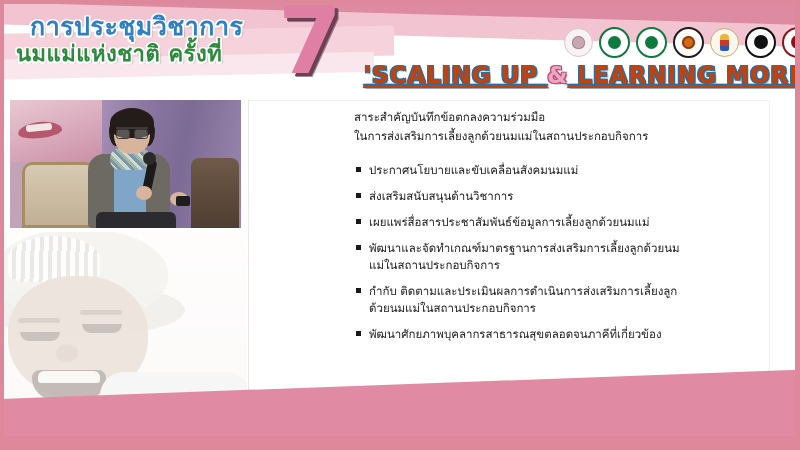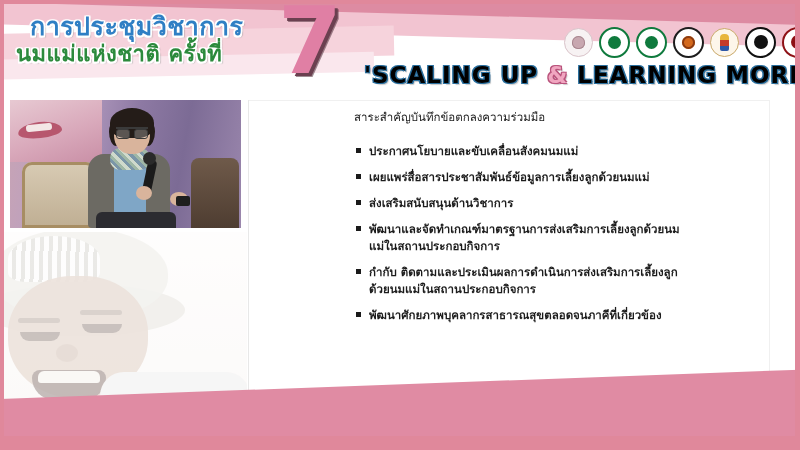--- a/index.html
+++ b/index.html
@@ -68,22 +68,22 @@
         border-radius:4px 4px 2px 2px;}
   .lg-black{background:#ffffff;border:2px solid #111;}
   .lg-black .glyph{width:14px;height:14px;border-radius:50%;background:#111;}
   .lg-red{background:#ffffff;border:2px solid #8e1116;}
   .lg-red .glyph{width:14px;height:14px;border-radius:50%;background:#8e1116;}
 
   
   #slogan{position:absolute;left:360px;top:58px;font-size:23px;font-weight:bold;
           letter-spacing:1px;white-space:nowrap;
           font-family:"DejaVu Sans","Liberation Sans",sans-serif;}
-  #slogan .b{color:#000000;text-shadow:-1.2px -1.2px 0 #2a6f9e,1.2px -1.2px 0 #2a6f9e,
-            -1.2px 1.2px 0 #2a6f9e,1.2px 1.2px 0 #2a6f9e,2px 2px 1px rgba(120,120,120,.4);}
+  #slogan .b{color:#c2410c;text-shadow:-1.2px -1.2px 0 #2a6f9e,1.2px -1.2px 0 #2a6f9e,
+            -1.2px 1.2px 0 #2a6f9e,1.2px 1.2px 0 #2a6f9e,2px 2px 1px rgba(120,120,120,.4);text-decoration:underline;}
   #slogan .p{color:#f0a6c0;text-shadow:-1.2px -1.2px 0 #b9537c,1.2px -1.2px 0 #b9537c,
             -1.2px 1.2px 0 #b9537c,1.2px 1.2px 0 #b9537c,2px 2px 1px rgba(120,120,120,.4);}
 
   
   #video{position:absolute;left:10px;top:100px;width:231px;height:128px;
          overflow:hidden;background:#6d5a79;}
   .v-bg{position:absolute;inset:0;
         background:linear-gradient(100deg,#c9a4b4 0%,#b79fc2 26%,#8d79a3 52%,
                     #7c6b95 72%,#9b87ad 100%);}
   .v-poster{position:absolute;left:0;top:0;width:92px;height:62px;
@@ -163,21 +163,21 @@
 
   
   #divider{position:absolute;left:248px;top:100px;width:1px;height:300px;
         background:#e8e8e8;}
   #content-frame{position:absolute;left:248px;top:100px;width:522px;height:300px;
         border:1px solid #f0f0f0;border-left:1px solid #e8e8e8;box-sizing:border-box;}
 
   
   #body-text{position:absolute;left:354px;top:108px;width:330px;color:#1a1a1a;}
   .lead{font-size:11.5px;line-height:19px;color:#1c1c1c;}
-  ul#points{list-style:none;margin:16px 0 0 0;padding:0;font-weight:bold;}
+  ul#points{list-style:none;margin:16px 0 0 0;padding:0;}
   ul#points li{position:relative;padding-left:15px;margin-bottom:9px;
         font-size:11.5px;line-height:17px;color:#1c1c1c;}
   ul#points li:before{content:"";position:absolute;left:2px;top:5px;
         width:5px;height:5px;background:#1a1a1a;}
 
   
   #botwave{position:absolute;left:-30px;bottom:-26px;width:880px;height:92px;
         background:#e08ba3;transform:rotate(-2.1deg);}
   #botwave2{position:absolute;left:-30px;bottom:-40px;width:880px;height:92px;
         background:#d97f99;transform:rotate(-2.1deg);opacity:.55;}
@@ -269,25 +269,26 @@
     <div class="c-teeth"></div>
     <div class="c-shirt"></div>
     <div class="c-veil"></div>
   </div>
 
   <div id="content-frame"></div>
   <div id="divider"></div>
 
   <div id="body-text">
     <div class="lead">สาระสำคัญบันทึกข้อตกลงความร่วมมือ</div>
+    <div class="lead">ในการส่งเสริมการเลี้ยงลูกด้วยนมแม่ในสถานประกอบกิจการ</div>
 
     <ul id="points">
       <li>ประกาศนโยบายและขับเคลื่อนสังคมนมแม่</li>
+      <li>ส่งเสริมสนับสนุนด้านวิชาการ</li>
       <li>เผยแพร่สื่อสารประชาสัมพันธ์ข้อมูลการเลี้ยงลูกด้วยนมแม่</li>
-      <li>ส่งเสริมสนับสนุนด้านวิชาการ</li>
       <li>พัฒนาและจัดทำเกณฑ์มาตรฐานการส่งเสริมการเลี้ยงลูกด้วยนมแม่ในสถานประกอบกิจการ</li>
       <li>กำกับ ติดตามและประเมินผลการดำเนินการส่งเสริมการเลี้ยงลูกด้วยนมแม่ในสถานประกอบกิจการ</li>
       <li>พัฒนาศักยภาพบุคลากรสาธารณสุขตลอดจนภาคีที่เกี่ยวข้อง</li>
     </ul>
   </div>
 
   <div id="botwave2"></div>
   <div id="botwave"></div>
   <div id="botband"></div>
 

